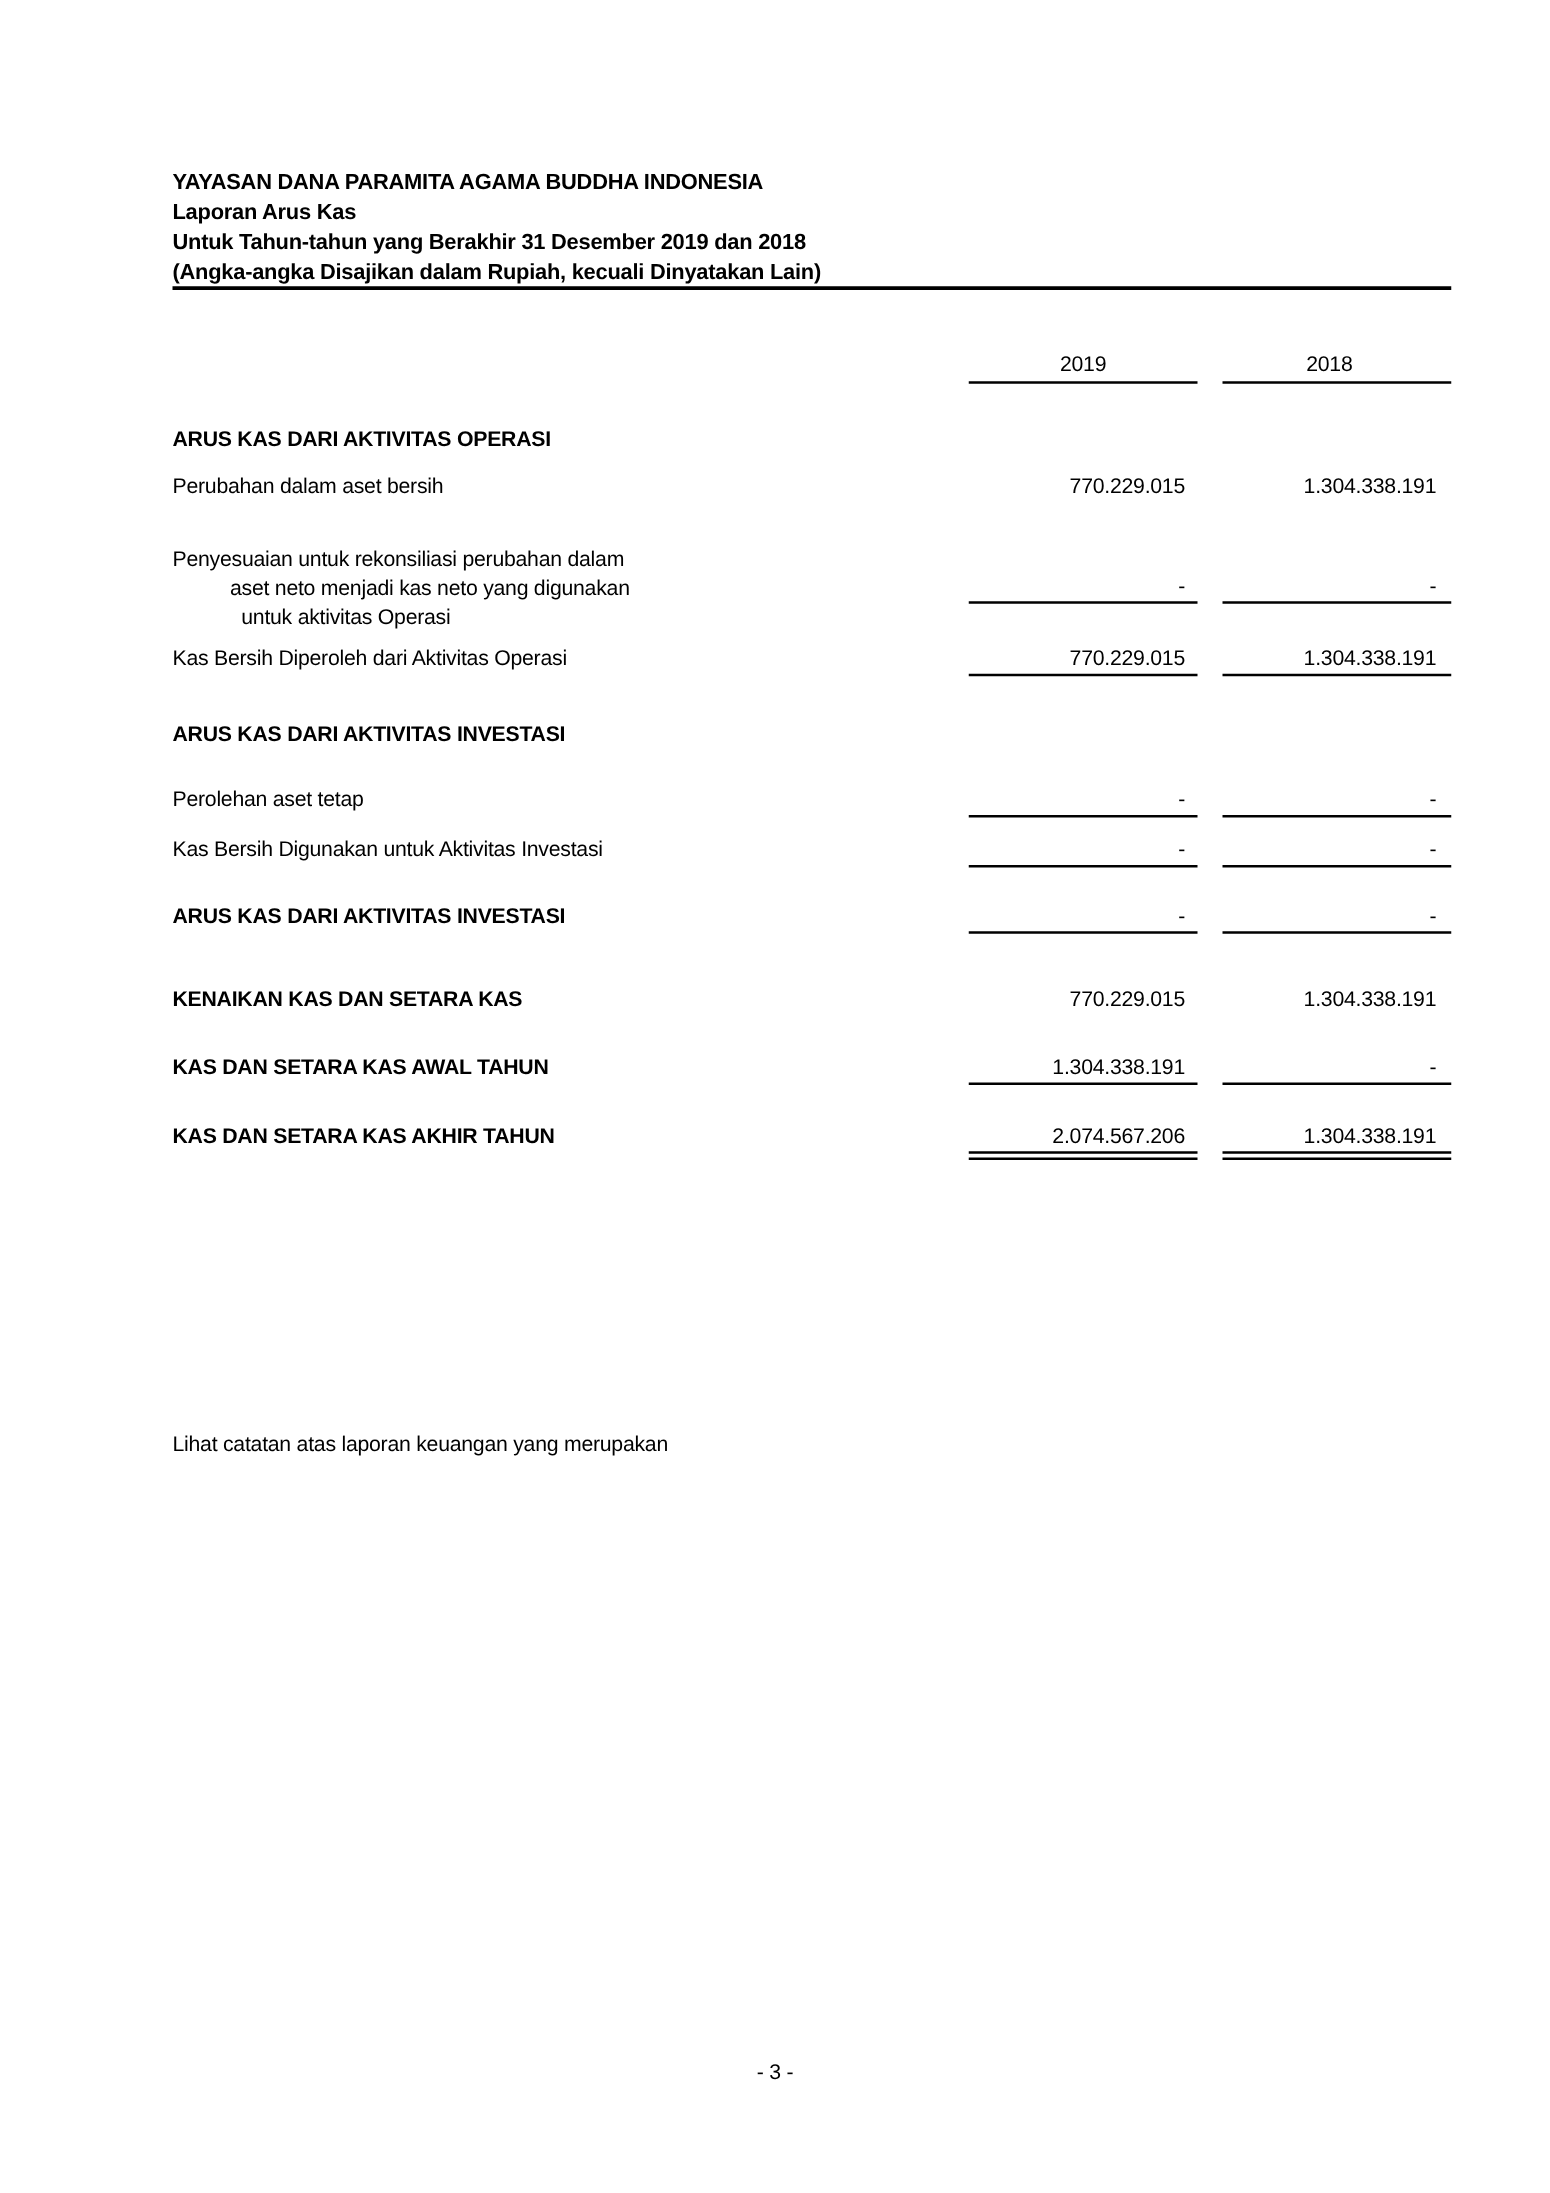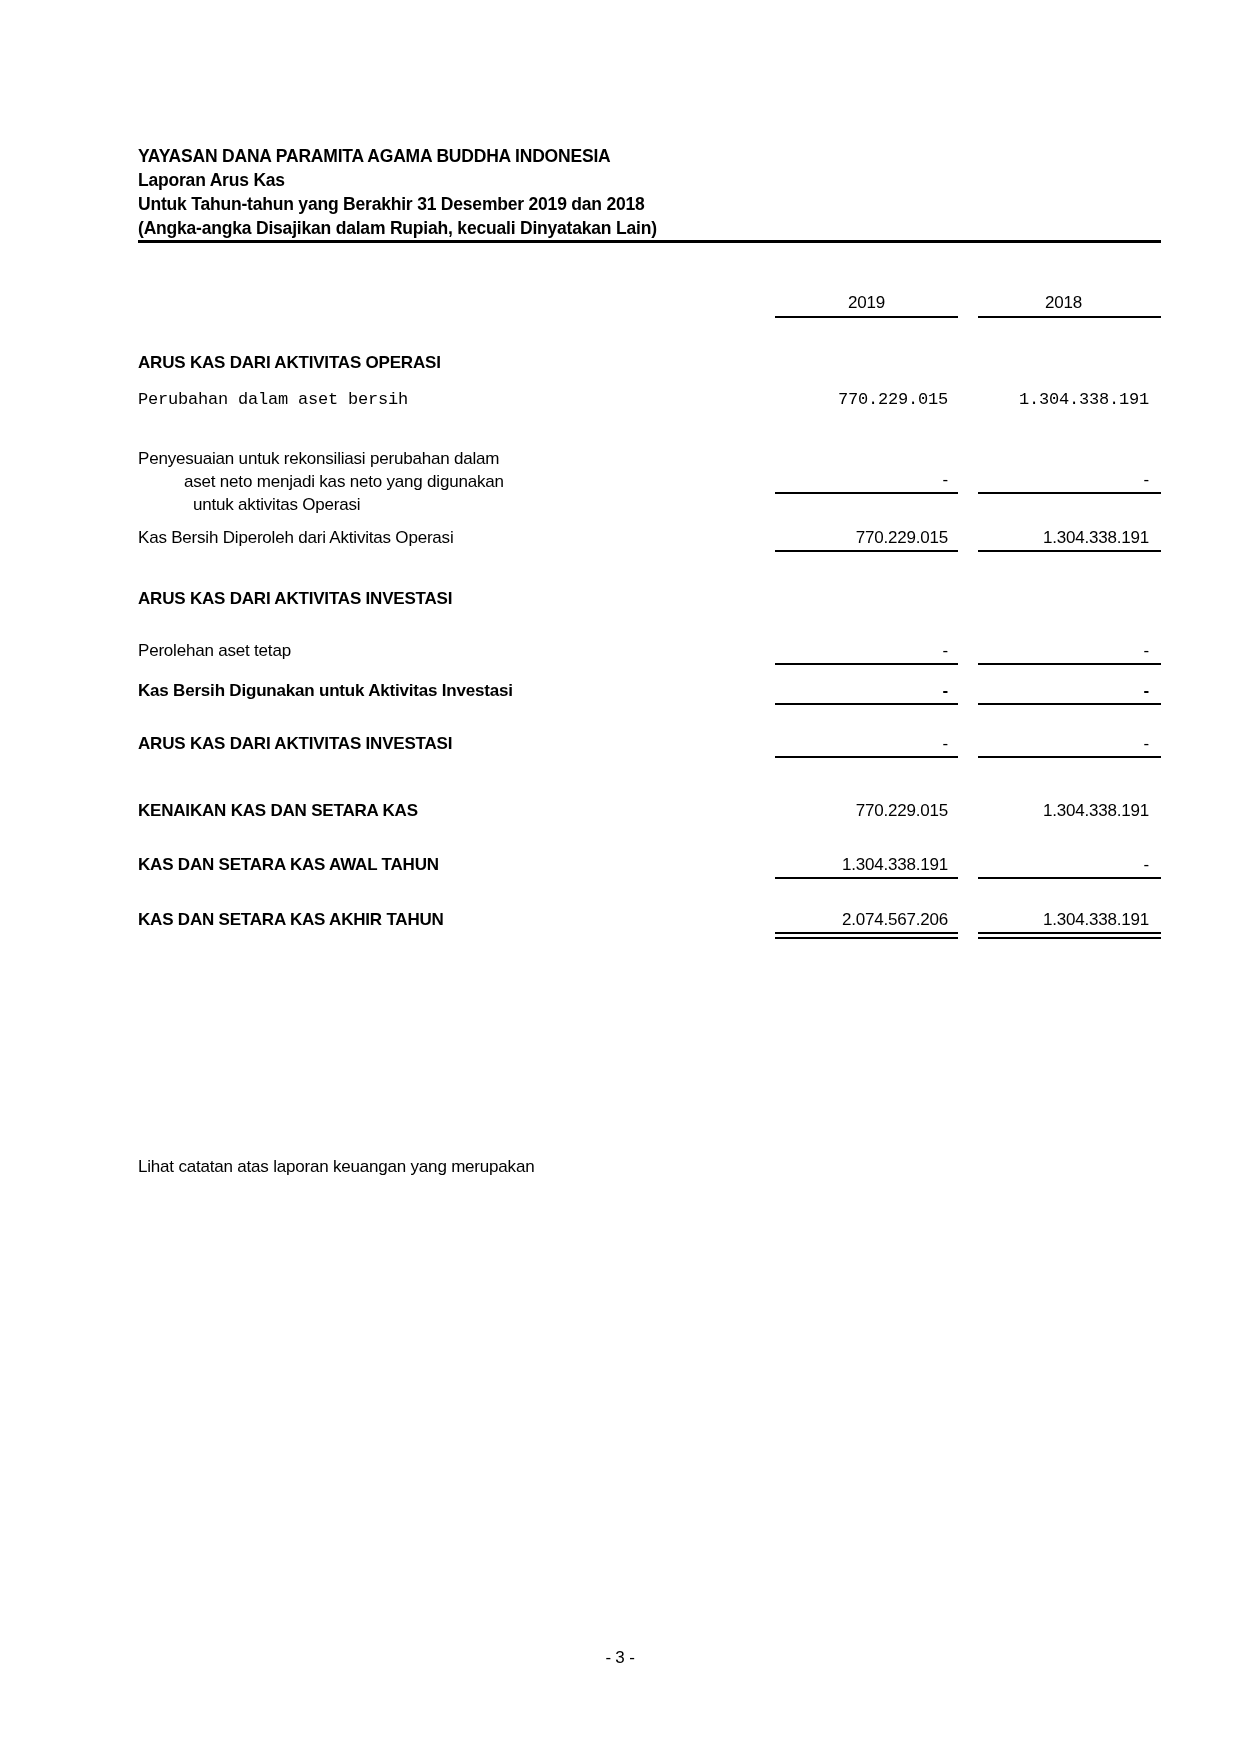--- a/index.html
+++ b/index.html
@@ -8,21 +8,21 @@
     position:relative;
     background:#ffffff;
     color:#000000;
     font-family:"Liberation Sans","DejaVu Sans",sans-serif;
     font-size:17px;
     letter-spacing:-0.2px;
     overflow:hidden;
   }
   .doc {
     position:absolute;
-    left:138px; top:144px;
+    left:138px; top:133px;
     width:1023px;
   }
   .doc-header {
     font-weight:bold;
     font-size:17.5px;
     line-height:24px;
     border-bottom:3px solid #000;
   }
   .row { display:flex; align-items:baseline; }
   .row.multirow { align-items:center; }
@@ -35,29 +35,29 @@
     line-height:20px;
     padding-right:10px;
     white-space:nowrap;
   }
   .vcell.c2 { margin-left:20px; padding-right:12px; }
   .ul  { border-bottom:2px solid #000; padding-bottom:2px; }
   .ul2 { border-bottom:7px double #000; padding-bottom:2px; }
   .yearhead { text-align:center; padding-right:0; padding-bottom:3px; }
   .col-headers { margin-top:50px;justify-content:space-between; }
   .r0  { margin-top:35px; }
-  .r1  { margin-top:17px;font-family:Liberation Mono, monospace; }
+  .r1  { margin-top:17px; }
   .r2  { margin-top:37px; }
   .r2 .label { line-height:23px; }
   .ind1 { margin-left:46px; }
   .ind2 { margin-left:55px; }
   .r3  { margin-top:12px; }
   .r4  { margin-top:37px; }
   .r5  { margin-top:32px; }
-  .r6  { margin-top:16px;font-weight:bold; }
+  .r6  { margin-top:16px; }
   .r7  { margin-top:29px; }
   .r8  { margin-top:43px; }
   .r9  { margin-top:34px; }
   .r10 { margin-top:31px; }
   .note { margin-top:215px; line-height:25px; }
   .pageno {
     position:absolute;
     left:0; top:1648px;
     width:100%;
     text-align:center;

